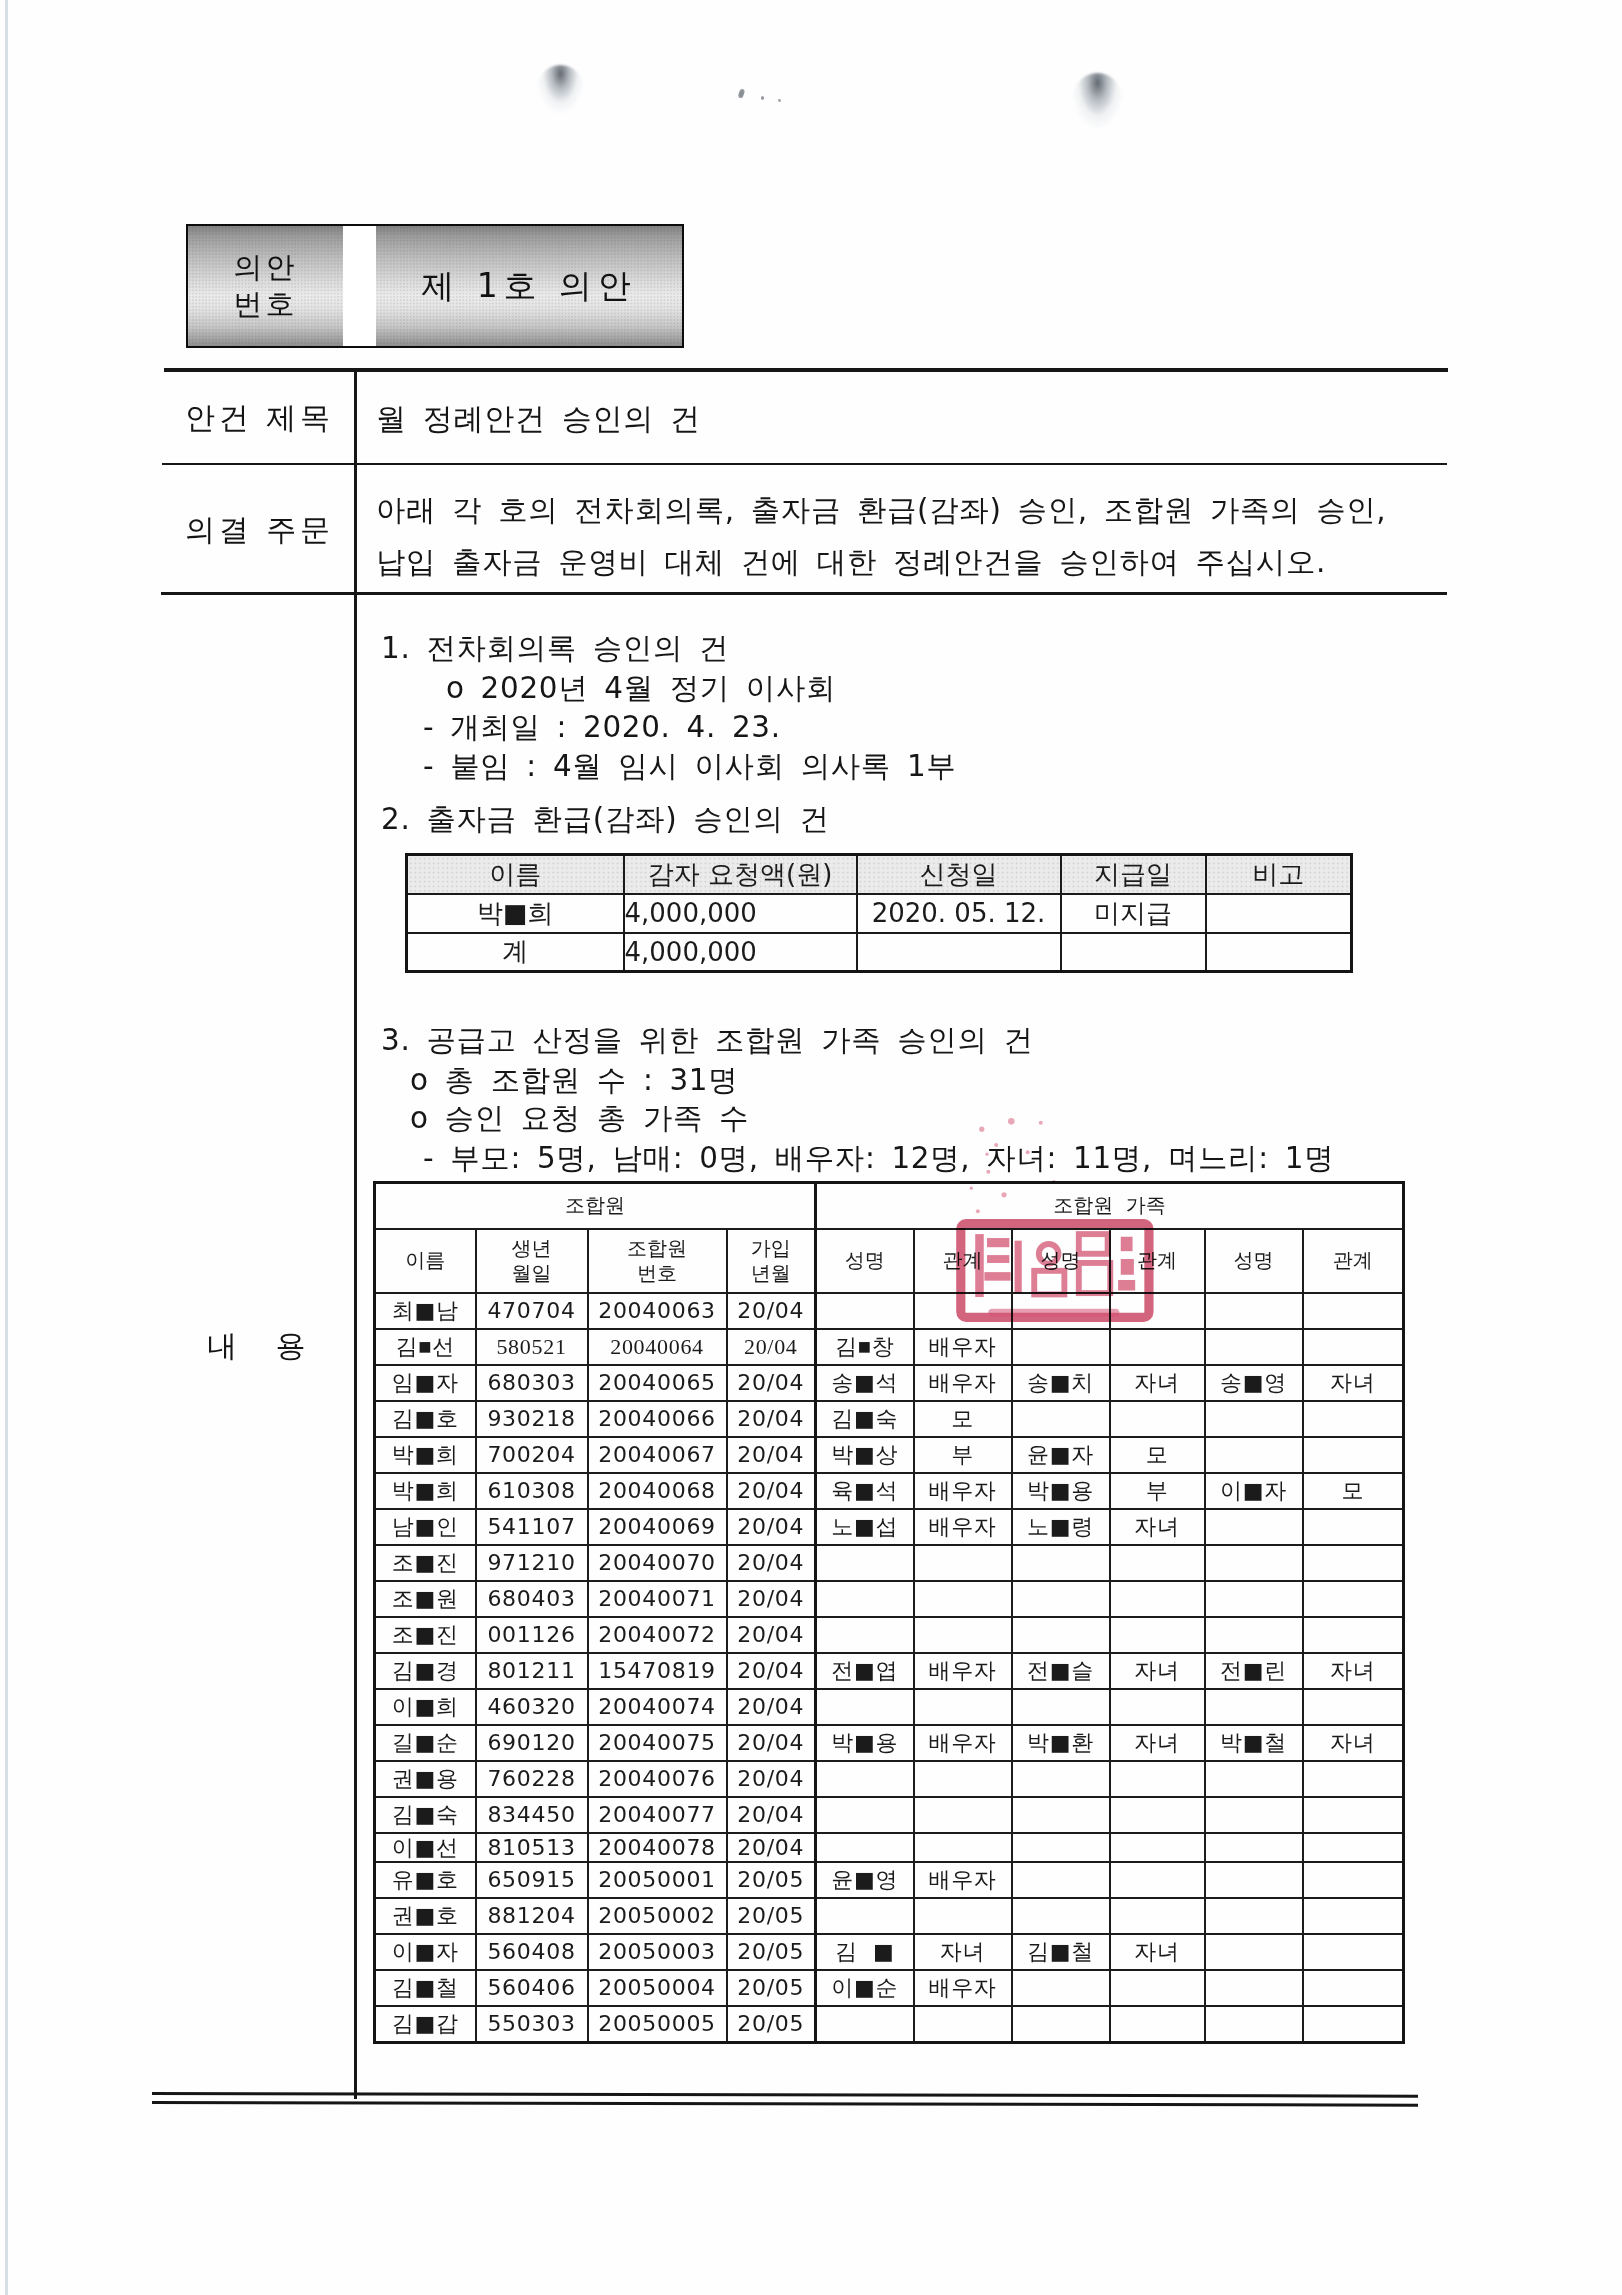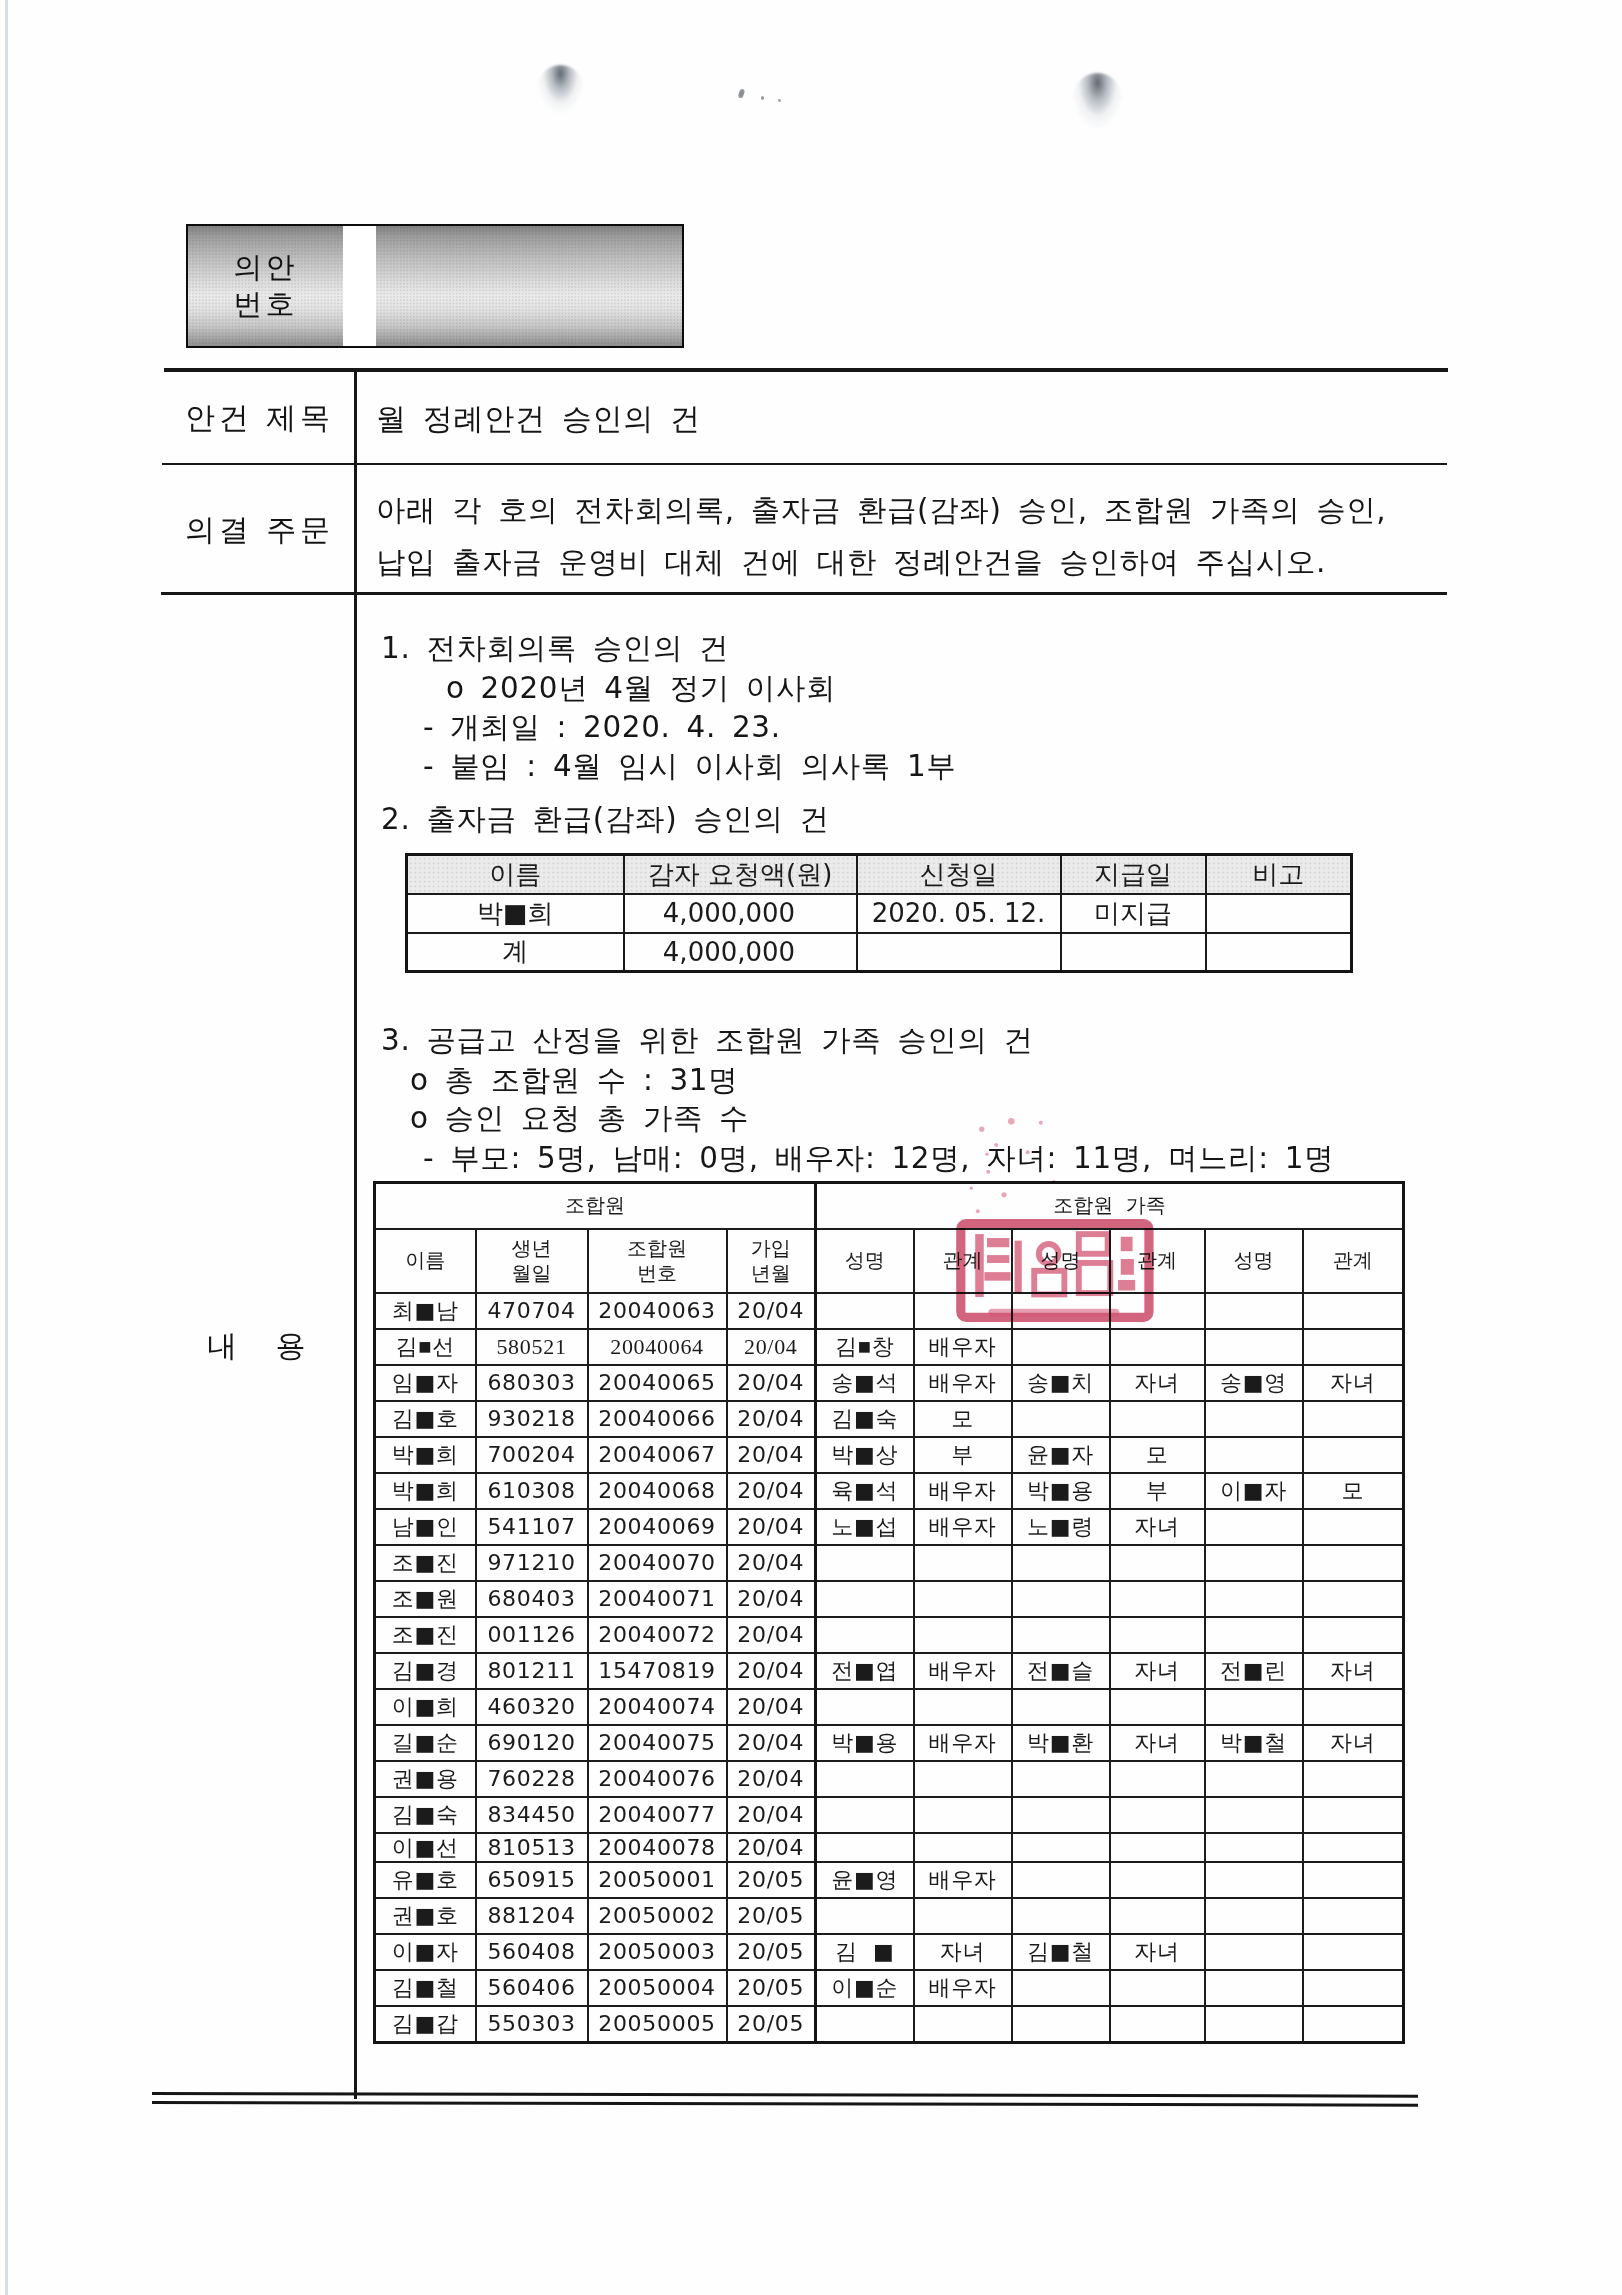--- a/index.html
+++ b/index.html
@@ -73,21 +73,21 @@
   
   table{border-collapse:collapse;table-layout:fixed;}
   .refund{position:absolute;left:405px;top:853px;width:944px;
     border:3.3px solid #141414;font-size:26px;}
   .refund th,.refund td{border:2px solid #1a1a1a;text-align:center;vertical-align:middle;
     white-space:pre;overflow:hidden;padding:0;}
   .refund thead th{
     font-weight:normal;background-color:#ebebeb;
     background-image:radial-gradient(#cdcdcd 0.8px,transparent 1px);background-size:4.6px 4.6px;
     border-bottom:2.6px solid #1a1a1a;}
-  .refund td.num{text-align:center;padding-right:22px;}
+  .refund td.num{text-align:left;padding-right:22px;}
 
   
   .members{position:absolute;left:373px;top:1181px;width:1030px;
     border:3.3px solid #141414;font-size:22px;}
   .members th,.members td{border:2px solid #1c1c1c;text-align:center;vertical-align:middle;
     white-space:pre-line;overflow:hidden;padding:0;font-weight:normal;line-height:1.25;}
   .members td{white-space:pre;letter-spacing:0.7px;}
   .members .grp-l{border-left:3.3px solid #141414;}
   .members thead th{font-size:20px;}
 
@@ -107,20 +107,21 @@
   <div class="speck speck-2"></div>
   <div class="speck speck-3"></div>
   <div class="speck speck-4"></div>
 
   <div class="agenda-box">
     <div class="agenda-label">
       <div>의안</div>
       <div>번호</div>
     </div>
     <div class="agenda-strip"></div>
+    <div class="agenda-title">제 1호 의안</div>
   </div>
 
   <div class="rule rule-top"></div>
   <div class="rule rule-a"></div>
   <div class="rule rule-b"></div>
   <div class="rule rule-v"></div>
   <div class="rule rule-bot1"></div>
   <div class="rule rule-bot2"></div>
 
   <div class="col-label lbl-title">안건 제목</div>

